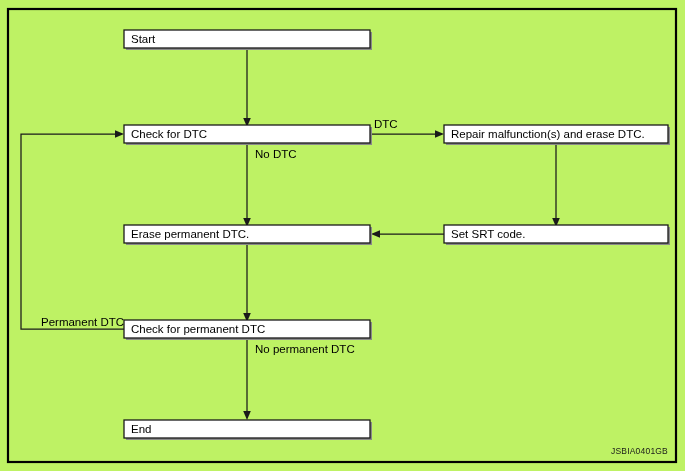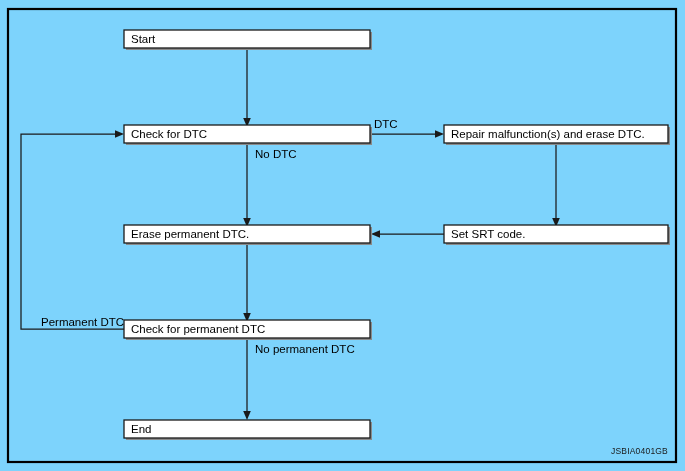--- a/index.html
+++ b/index.html
@@ -10,21 +10,21 @@
   body {
     width: 685px;
     height: 471px;
     font-family: "Liberation Sans", sans-serif;
     overflow: hidden;
   }
   #figure-root {
     position: relative;
     width: 685px;
     height: 471px;
-    background: #7dd3fc;
+    background: #bef264;
   }
   svg.diagram {
     position: absolute;
     top: 0;
     left: 0;
     width: 685px;
     height: 471px;
     display: block;
   }
   .frame-rect {

